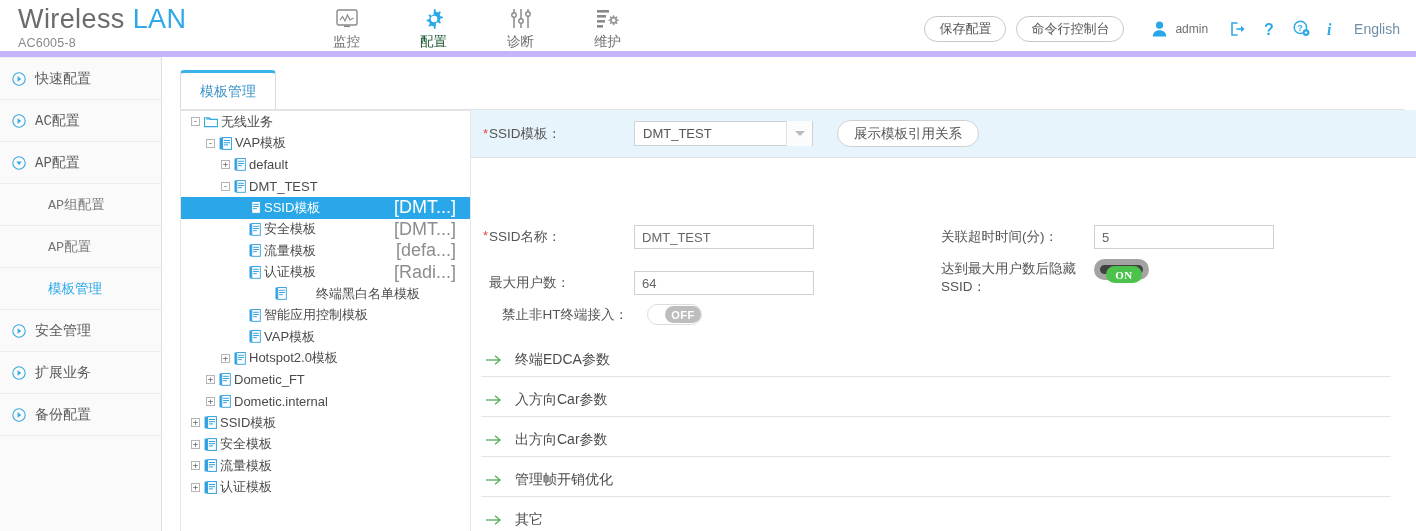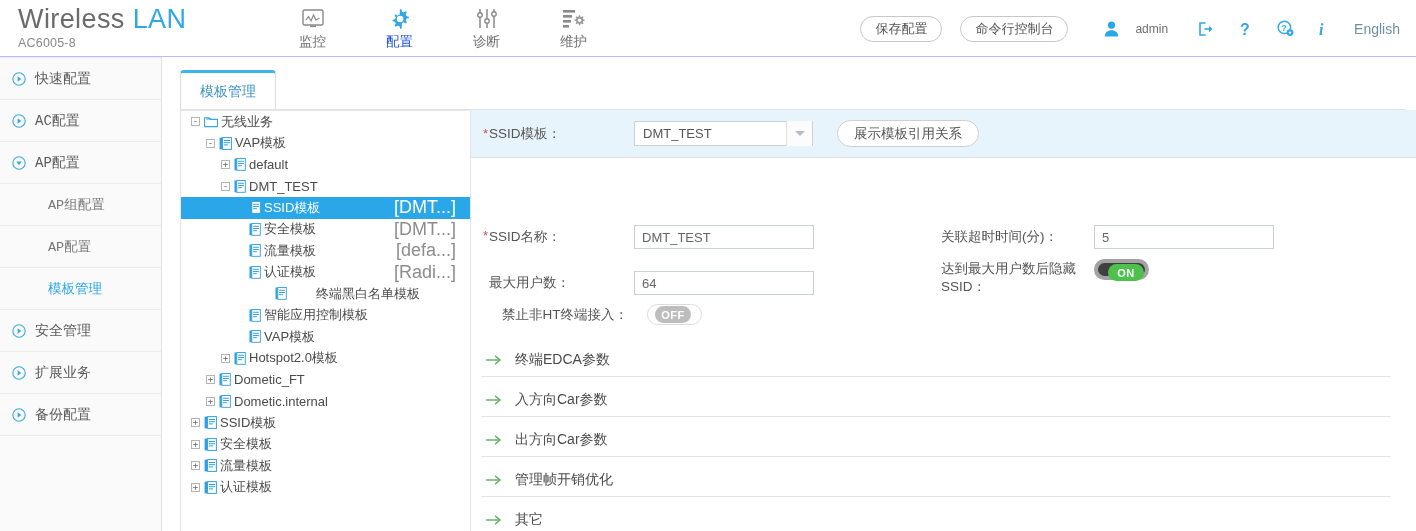--- a/index.html
+++ b/index.html
@@ -9,38 +9,38 @@
     background: #ffffff;
     overflow: hidden;
     color: #555;
   }
 
   
   .header {
     position: absolute; left: 0; top: 0;
     width: 1416px; height: 57px;
     background: #ffffff;
-    border-bottom: 1px solid #c4b5fd;
+    border-bottom: 6px solid #c4b5fd;
   }
   .brand { position: absolute; left: 18px; top: 3px; }
   .brand-title { font-size: 27px; font-weight: 400; color: #6b6b6b; letter-spacing: .4px; line-height: 32px; white-space: nowrap;}
   .brand-title .lan { color: #2fa8e8; }
   .brand-sub { font-size: 12.5px; color: #8a8a8a; margin-top: 1px; letter-spacing: .2px;}
 
-  .navgroup { position: absolute; left: 269px; top: 0; height: 59px; display: flex; }
+  .navgroup { position: absolute; left: 303px; top: 0; height: 59px; display: flex; }
   .navitem {
     width: 87px; height: 57px;
     display: flex; flex-direction: column; align-items: center; justify-content: center;
     cursor: pointer; color: #6f6f6f; font-size: 13px;
   }
   .navitem .nav-ic { height: 24px; display:flex; align-items:center; justify-content:center; margin-bottom: 2px;}
   .navitem .nav-label { font-size: 13.5px; }
-  .navitem.active { color: #1d4ed8; }
-
-  .hdr-right { position: absolute; right: 12px; top: 0; height: 57px; display: flex; align-items: center; gap: 8px; }
+  .navitem.active { color: #14532d; }
+
+  .hdr-right { position: absolute; right: 12px; top: 0; height: 57px; display: flex; align-items: center; gap: 0; }
   .pillbtn {
     height: 26px; border: 1px solid #c8c8c8; border-radius: 13px;
     background: #fff; color: #555; font-size: 13px;
     padding: 0 14px; display: flex; align-items: center; justify-content: center;
     cursor: pointer; white-space: nowrap; margin-right: 10px;
   }
   .user-icon { margin: 0 8px 0 18px; display:flex; align-items:center;}
   .user-name { font-size: 12px; color: #6f6f6f; margin-right: 22px; }
   .hicon { margin-right: 17px; display:flex; align-items:center; cursor:pointer; color:#2fa8e8;}
   .lang { font-size: 14px; color: #6f8ea8; cursor: pointer; margin-right: 4px;}
@@ -152,23 +152,23 @@
     border: 1px solid #ccd1d4; background: #fff; height: 24px;
     font-size: 13px; color: #666; padding: 0 7px; line-height: 22px;
     font-family: "Liberation Sans", sans-serif;
   }
 
   .toggle {
     width: 55px; height: 21px; border-radius: 11px; position: relative; cursor: pointer;
     display: flex; align-items: center;
   }
   .toggle.off { background: #fff; border: 1px solid #dcdcdc; }
-  .toggle.off .knob { position: absolute; left: 7px; top: 1px; width: 36px; height: 17px; border-radius: 9px; background: #bdbdbd;
+  .toggle.off .knob { position: absolute; left: 17px; top: 1px; width: 36px; height: 17px; border-radius: 9px; background: #bdbdbd;
      color:#fff; font-size: 11px; font-weight: bold; display:flex; align-items:center; justify-content:center; letter-spacing:.5px;}
-  .toggle.on { background: #404040; border: 4px solid #a3a3a3; }
+  .toggle.on { background: #404040; border: 6px solid #a3a3a3; font-family: Liberation Serif, serif; }
   .toggle.on .knob { position: absolute; right: 1px; top: 1px; width: 36px; height: 17px; border-radius: 9px; background: #4cc24c;
      color:#fff; font-size: 11px; font-weight: bold; display:flex; align-items:center; justify-content:center; letter-spacing:.5px;}
 
   .section {
     position: absolute; left: 10px; width: 910px; height: 34px;
     display: flex; align-items: center; border-bottom: 1px solid #e4e4e4; cursor: pointer;
   }
   .section .arrow { width: 22px; display: flex; align-items: center; margin-left: 4px;}
   .section .sname { font-size: 14px; color: #4b4b4b; margin-left: 8px; }
 </style>

